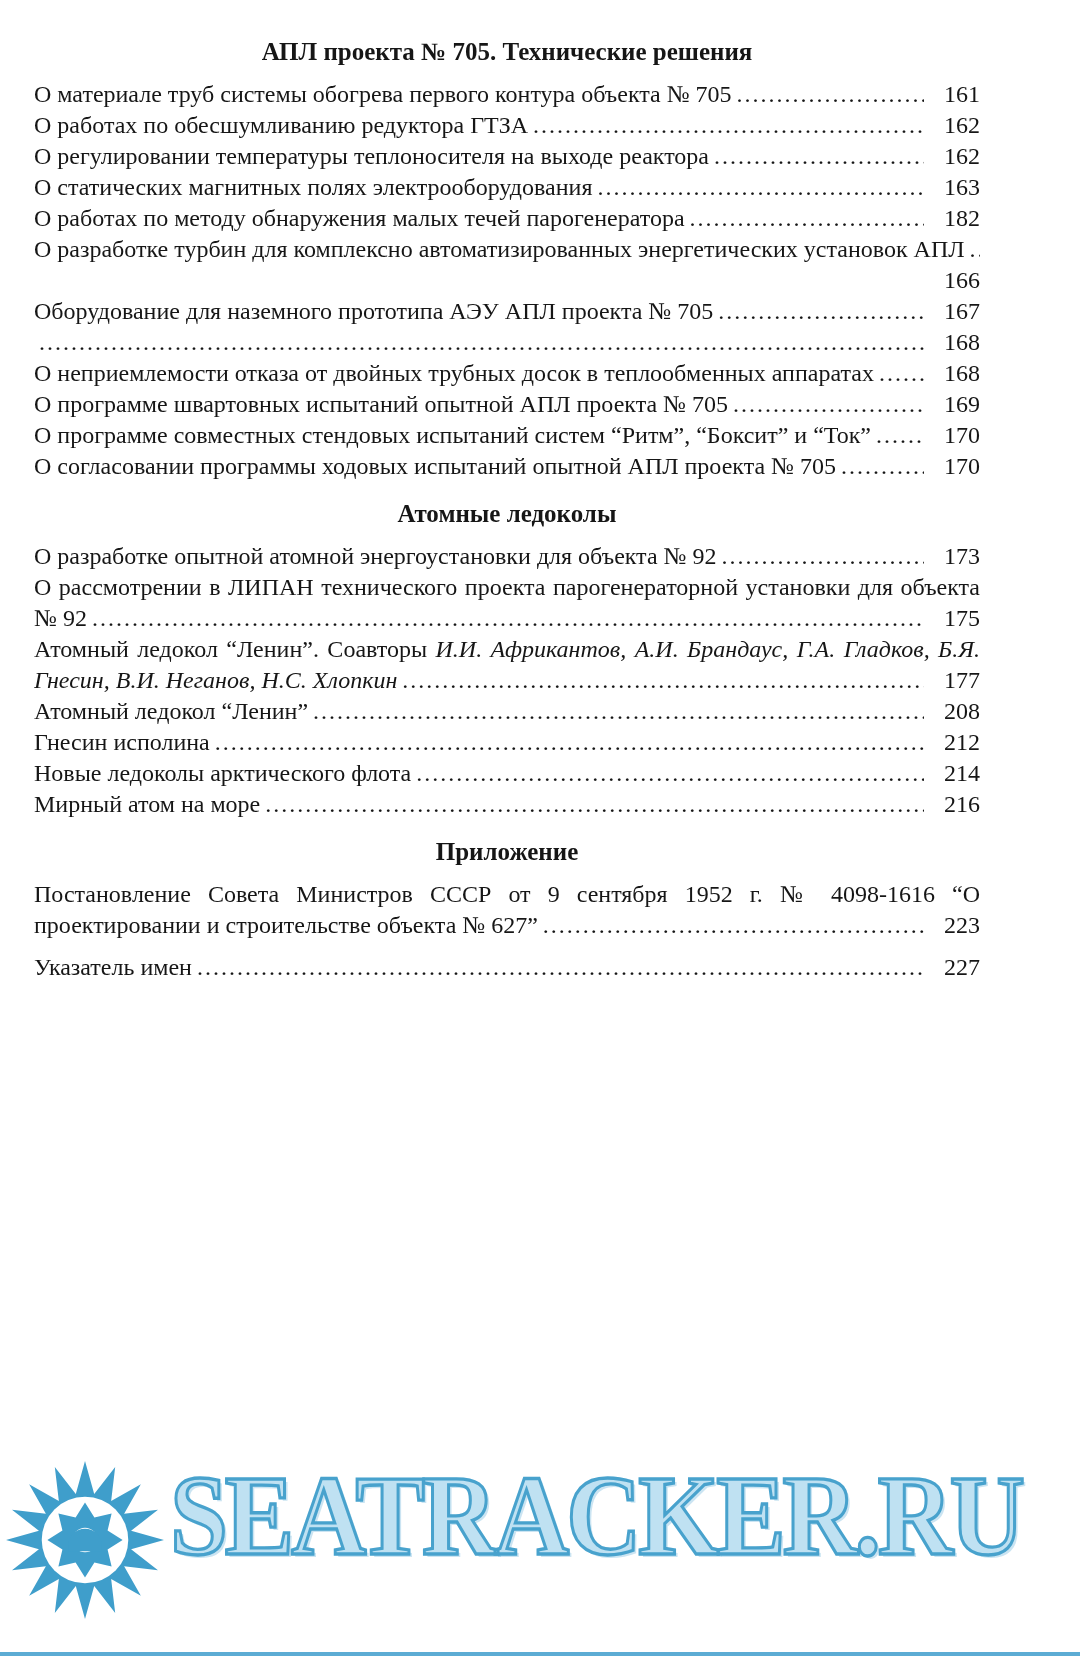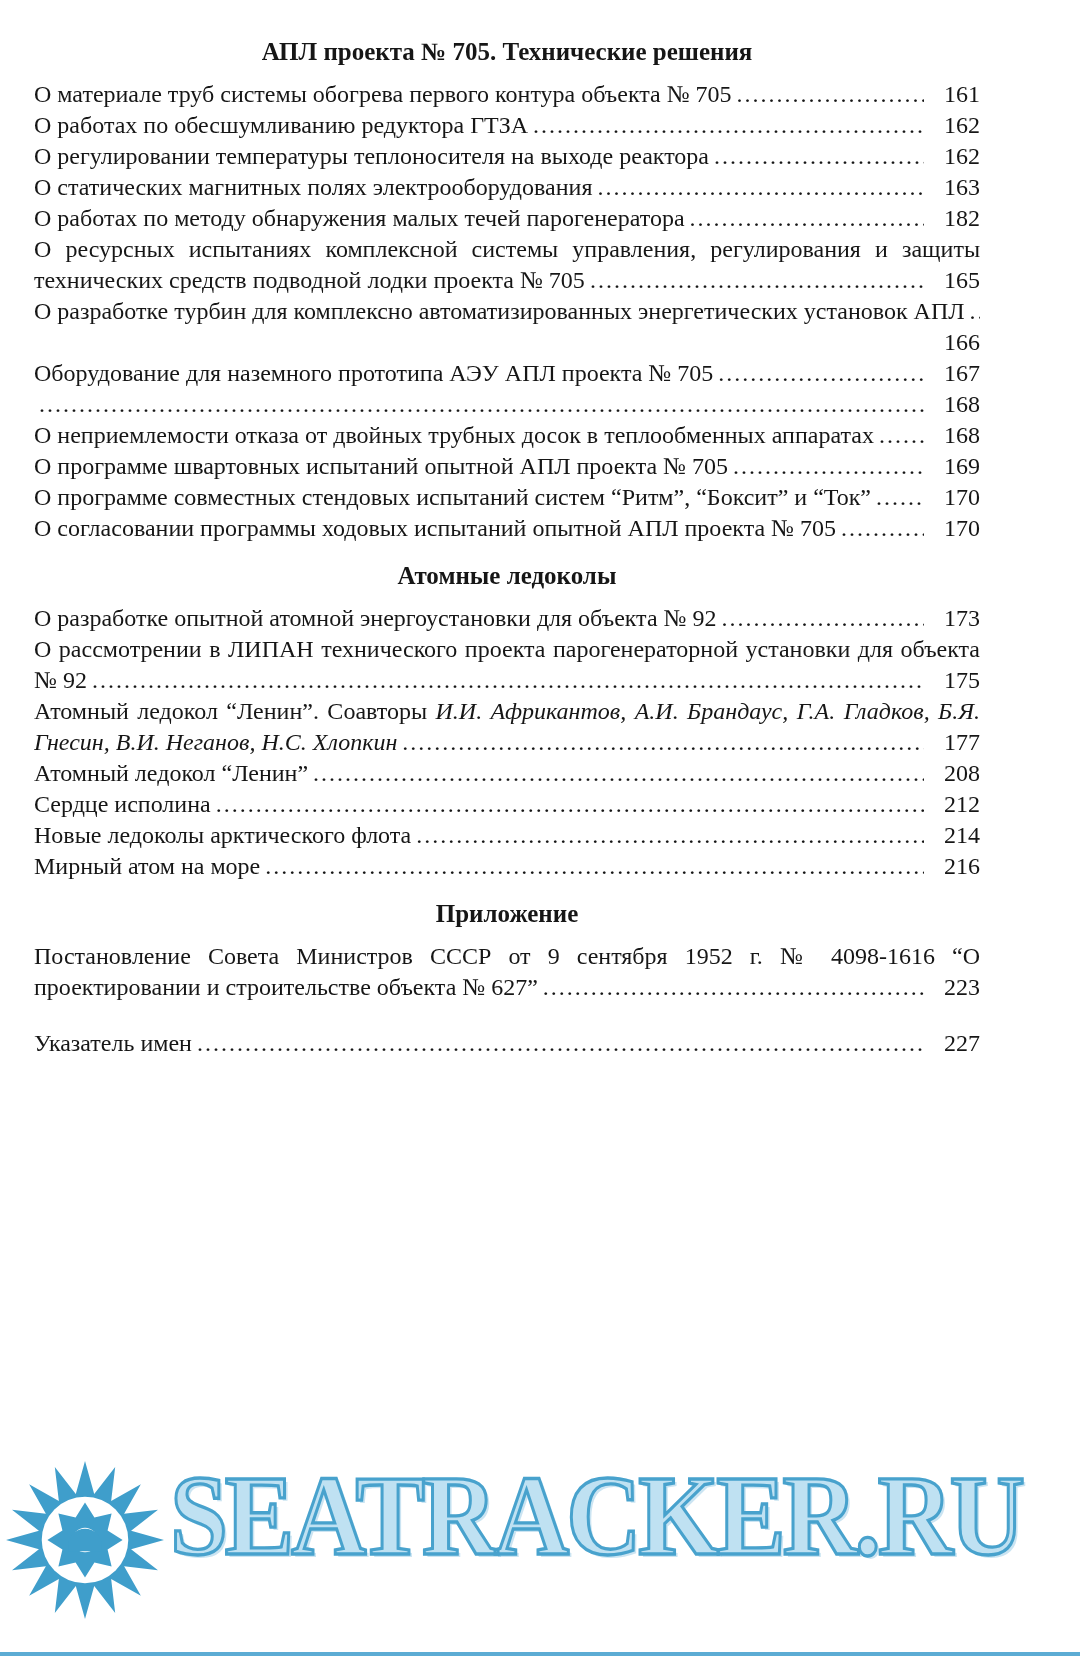--- a/index.html
+++ b/index.html
@@ -42,21 +42,21 @@
     float: right;
     position: relative;
     z-index: 1;
     background: #ffffff;
     padding-left: 14px;
     min-width: 56px;
     text-align: right;
     font-family: Liberation Serif, serif;
   }
   .entry .auth { font-style: italic; }
-  .entry.gap-top { margin-top: 25px; }
+  .entry.gap-top { margin-top: 11px; }
   .watermark {
     position: absolute;
     left: 6px;
     right: 0;
     bottom: 10px;
     height: 185px;
     display: flex;
     align-items: flex-start;
     gap: 6px;
   }
@@ -87,36 +87,35 @@
 
 <div class="content">
 
   <div class="heading first">АПЛ проекта № 705. Технические решения</div>
 
   <div class="entry"><span>О материале труб системы обогрева первого контура объекта № 705</span><span class="pg">161</span></div>
   <div class="entry"><span>О работах по обесшумливанию редуктора ГТЗА</span><span class="pg">162</span></div>
   <div class="entry"><span>О регулировании температуры теплоносителя на выходе реактора</span><span class="pg">162</span></div>
   <div class="entry"><span>О статических магнитных полях электрооборудования</span><span class="pg">163</span></div>
   <div class="entry"><span>О работах по методу обнаружения малых течей парогенератора</span><span class="pg">182</span></div>
-  <div class="entry"><span>О ресурсных испытаниях комплексной системы управления, регулирования и защиты технических средств подводной лодки проекта № 705</span><span class="pg">165</span></div>
   <div class="entry"><span>О разработке турбин для комплексно автоматизированных энергетических установок АПЛ</span><span class="pg">166</span></div>
   <div class="entry"><span>Оборудование для наземного прототипа АЭУ АПЛ проекта № 705</span><span class="pg">167</span></div>
   <div class="entry"><span class="pg">168</span></div>
   <div class="entry"><span>О неприемлемости отказа от двойных трубных досок в теплообменных аппаратах</span><span class="pg">168</span></div>
   <div class="entry"><span>О программе швартовных испытаний опытной АПЛ проекта № 705</span><span class="pg">169</span></div>
   <div class="entry"><span>О программе совместных стендовых испытаний систем “Ритм”, “Боксит” и “Ток”</span><span class="pg">170</span></div>
   <div class="entry"><span>О согласовании программы ходовых испытаний опытной АПЛ проекта № 705</span><span class="pg">170</span></div>
 
   <div class="heading">Атомные ледоколы</div>
 
   <div class="entry"><span>О разработке опытной атомной энергоустановки для объекта № 92</span><span class="pg">173</span></div>
   <div class="entry"><span>О рассмотрении в ЛИПАН технического проекта парогенераторной установки для объекта № 92</span><span class="pg">175</span></div>
   <div class="entry"><span>Атомный ледокол “Ленин”. Соавторы </span><span class="auth">И.И. Африкантов, А.И. Брандаус, Г.А. Гладков, Б.Я. Гнесин, В.И. Неганов, Н.С. Хлопкин</span><span class="pg">177</span></div>
   <div class="entry"><span>Атомный ледокол “Ленин”</span><span class="pg">208</span></div>
-  <div class="entry"><span>Сердце исполина</span><span class="pg">212</span></div>
+  <div class="entry"><span>Гнесин исполина</span><span class="pg">212</span></div>
   <div class="entry"><span>Новые ледоколы арктического флота</span><span class="pg">214</span></div>
   <div class="entry"><span>Мирный атом на море</span><span class="pg">216</span></div>
 
   <div class="heading">Приложение</div>
 
   <div class="entry"><span>Постановление Совета Министров СССР от 9 сентября 1952 г. № 4098-1616 “О проектировании и строительстве объекта № 627”</span><span class="pg">223</span></div>
   <div class="entry gap-top"><span>Указатель имен</span><span class="pg">227</span></div>
 
 </div>
 

